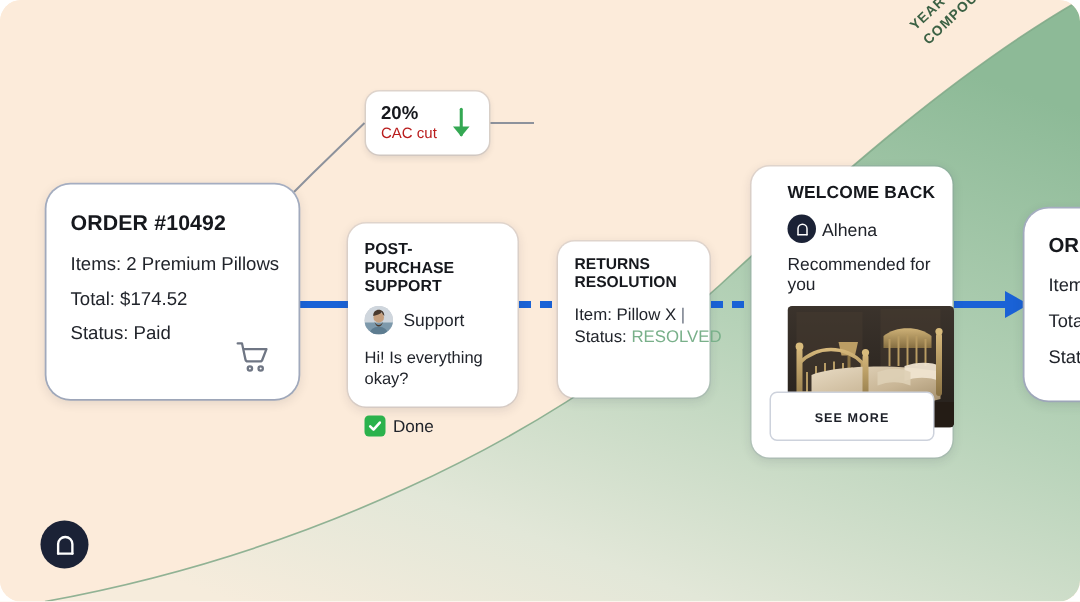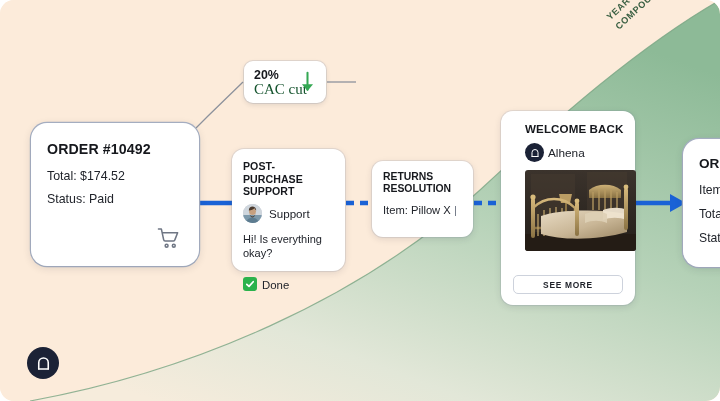--- a/index.html
+++ b/index.html
@@ -99,24 +99,23 @@
     padding: 7px 10px 0 10px;
     box-shadow: 0 2px 5px rgba(35, 40, 60, .12), 0 0 0 1px rgba(130, 140, 165, .2);
   }
   #cac-callout .pct {
     font-size: 12.4px;
     font-weight: 700;
     color: #16181d;
     line-height: 14px;
   }
   #cac-callout .lbl {
-    font-size: 15px;
-    color: #14532d;
+    font-size: 10px;
+    color: #b91c1c;
     line-height: 15px;
-    font-family: Liberation Serif, serif;
   }
   .down-arrow {
     position: absolute;
     right: 10px;
     top: 9px;
     width: 17px;
     height: 26px;
     color: #34a853;
   }
 
@@ -180,21 +179,21 @@
   .done-label {
     font-size: 11.4px;
     color: #21242b;
   }
 
   
   #returns-card {
     left: 372px;
     top: 161px;
     width: 101px;
-    height: 76px;
+    height: 104px;
     padding: 10px 10px 0 11px;
     border-radius: 11px;
   }
   #returns-card .hdr {
     font-size: 10.4px;
     font-weight: 700;
     color: #16181d;
     line-height: 12px;
     margin-bottom: 8px;
   }
@@ -257,21 +256,21 @@
     height: 81px;
     border-radius: 3px;
     overflow: hidden;
     display: block;
   }
   .see-more {
     position: absolute;
     left: 12px;
     bottom: 11px;
     width: 110px;
-    height: 19px;
+    height: 33px;
     border: 1px solid #cdd2dc;
     border-radius: 5px;
     background: #fff;
     font-family: "Liberation Sans", sans-serif;
     font-size: 8.4px;
     font-weight: 700;
     letter-spacing: .7px;
     color: #1d2028;
     cursor: pointer;
   }
@@ -355,20 +354,24 @@
   </svg>
 
   <div class="corner-label">
     <span>YEAR-TWO</span><br>
     <span>COMPOUNDING REVENUE</span>
   </div>
 
   <div class="card" id="order-card">
     <div class="title">ORDER #10492</div>
     <div class="row">
+      <span>Items:</span>
+      <span>2 Premium Pillows</span>
+    </div>
+    <div class="row">
       <span>Total:</span>
       <span>$174.52</span>
     </div>
     <div class="row">
       <span>Status:</span>
       <span>Paid</span>
     </div>
     <svg class="cart-icon" viewBox="0 0 24 24" fill="none" stroke="currentColor" stroke-width="1.6" stroke-linecap="round" stroke-linejoin="round">
       <path d="M1 2h3l2.4 11.2a1.6 1.6 0 0 0 1.6 1.3h8.6a1.6 1.6 0 0 0 1.6-1.3L21 6H5"></path>
       <circle cx="9.5" cy="19.5" r="1.5"></circle>
@@ -417,33 +420,38 @@
   <div class="card" id="returns-card">
     <div class="hdr">
       <span>RETURNS</span><br>
       <span>RESOLUTION</span>
     </div>
     <div class="line">
       <span>Item:</span>
       <span>Pillow X</span>
       <span class="caret">|</span>
     </div>
+    <div class="line">
+      <span>Status:</span>
+      <span class="resolved">RESOLVED</span>
+    </div>
   </div>
 
   <div class="card" id="welcome-card">
     <div class="hdr">WELCOME BACK</div>
     <div class="brand-row">
       <span class="brand-mark">
         <svg viewBox="0 0 24 24" fill="none" stroke="currentColor" stroke-width="2" stroke-linecap="round" stroke-linejoin="round">
           <path d="M6 19v-8a6 6 0 0 1 12 0v8"></path>
           <path d="M6 19h12"></path>
         </svg>
       </span>
       <span class="brand-name">Alhena</span>
     </div>
+    <div class="rec">Recommended for you</div>
 
     <svg class="product-img" viewBox="0 0 111 81" preserveAspectRatio="none">
       <defs>
         <linearGradient id="wallG" x1="0" y1="0" x2="0" y2="1">
           <stop offset="0%" stop-color="#3b332c"></stop>
           <stop offset="100%" stop-color="#241f1a"></stop>
         </linearGradient>
         <linearGradient id="duvetG" x1="0" y1="0" x2="1" y2="1">
           <stop offset="0%" stop-color="#e8dbc4"></stop>
           <stop offset="55%" stop-color="#c9b696"></stop>

